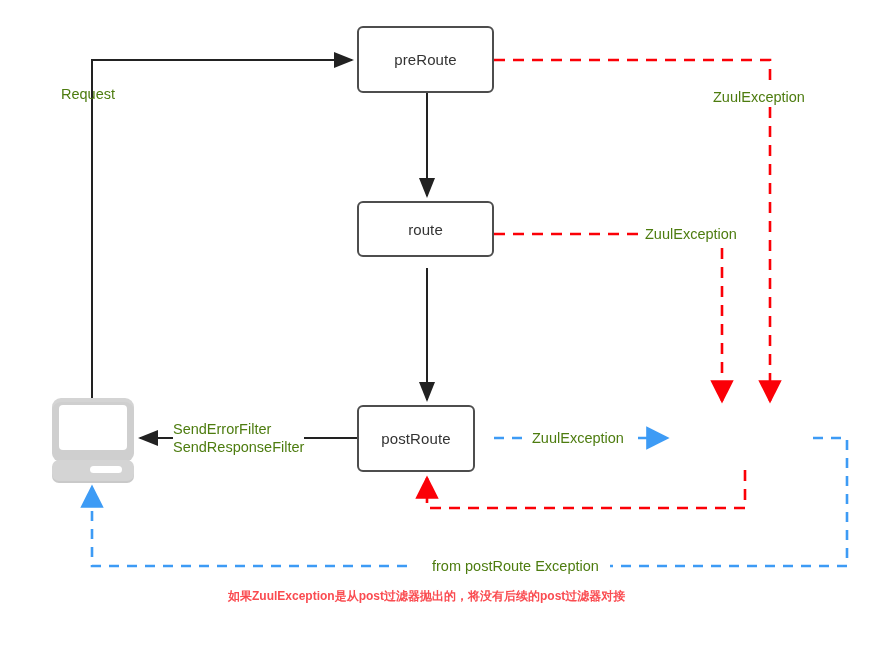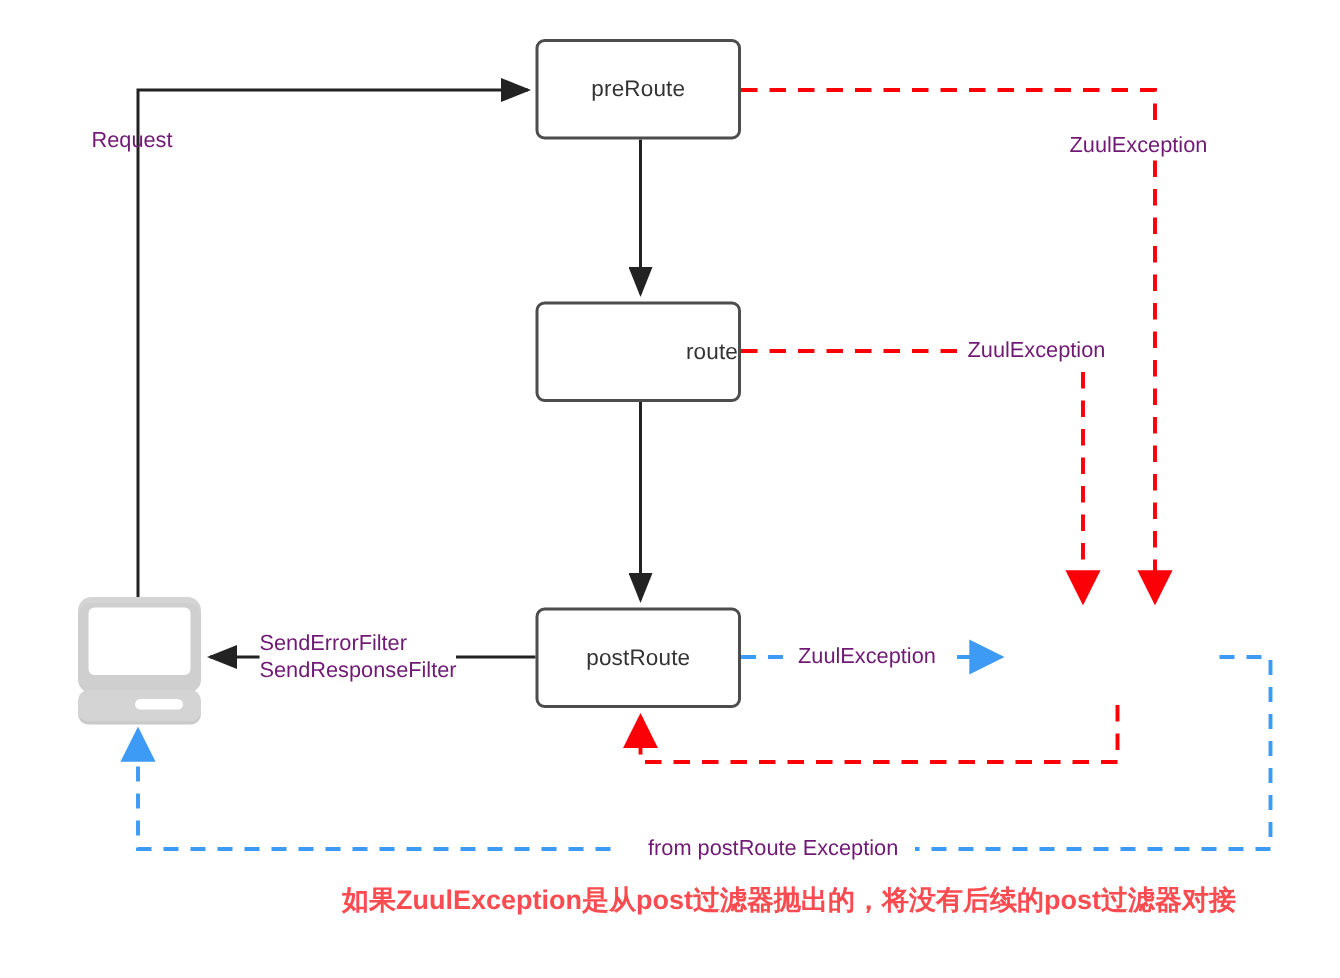--- a/index.html
+++ b/index.html
@@ -26,32 +26,32 @@
     display: flex;
     align-items: center;
     justify-content: center;
     color: #333333;
     font-size: 15px;
     letter-spacing: 0.1px;
     z-index: 5;
   }
   .edge-label {
     position: absolute;
-    color: #701a75;
+    color: #4d7c0f;
     font-size: 14.5px;
     white-space: nowrap;
     z-index: 6;
     background: #ffffff;
     line-height: 1.25;
   }
   .edge-label.nobg { background: transparent; }
   .caption {
     position: absolute;
     color: #fa4b50;
-    font-size: 18px;
+    font-size: 12px;
     font-weight: bold;
     white-space: nowrap;
     z-index: 6;
   }
   
   .monitor {
     position: absolute;
     z-index: 5;
   }
   svg.wires {
@@ -100,25 +100,25 @@
     <path d="M638,438 L667,438" fill="none" stroke="#3d9bf5" stroke-width="2.6" stroke-dasharray="10,8" marker-end="url(#arrow-blue)"></path>
 
     <path d="M813,438 L847,438 L847,566 L610,566" fill="none" stroke="#3d9bf5" stroke-width="2.6" stroke-dasharray="10,8"></path>
     <path d="M407,566 L92,566 L92,487" fill="none" stroke="#3d9bf5" stroke-width="2.6" stroke-dasharray="10,8" marker-end="url(#arrow-blue)"></path>
   </svg>
 
   <div class="node" style="left:357px; top:26px; width:137px; height:67px;">
     <span>preRoute</span>
   </div>
 
-  <div class="node" style="left:357px; top:201px; width:137px; height:67px;justify-content:flex-end;">
+  <div class="node" style="left:357px; top:201px; width:137px; height:56px;">
     <span>route</span>
   </div>
 
-  <div class="node" style="left:357px; top:405px; width:137px; height:67px;">
+  <div class="node" style="left:357px; top:405px; width:118px; height:67px;">
     <span>postRoute</span>
   </div>
 
 
   <div class="monitor" style="left:50px; top:396px; width:86px; height:90px;">
     <svg width="86" height="90" viewBox="0 0 86 90" xmlns="http://www.w3.org/2000/svg">
       <rect x="2" y="2" width="82" height="62" rx="9" ry="9" fill="#d4d4d4"></rect>
       <rect x="2" y="6" width="82" height="60" rx="9" ry="9" fill="#cfcfcf"></rect>
       <rect x="9" y="9" width="68" height="45" rx="4" ry="4" fill="#ffffff"></rect>
       <rect x="2" y="66" width="82" height="21" rx="7" ry="7" fill="#c9c9c9"></rect>

